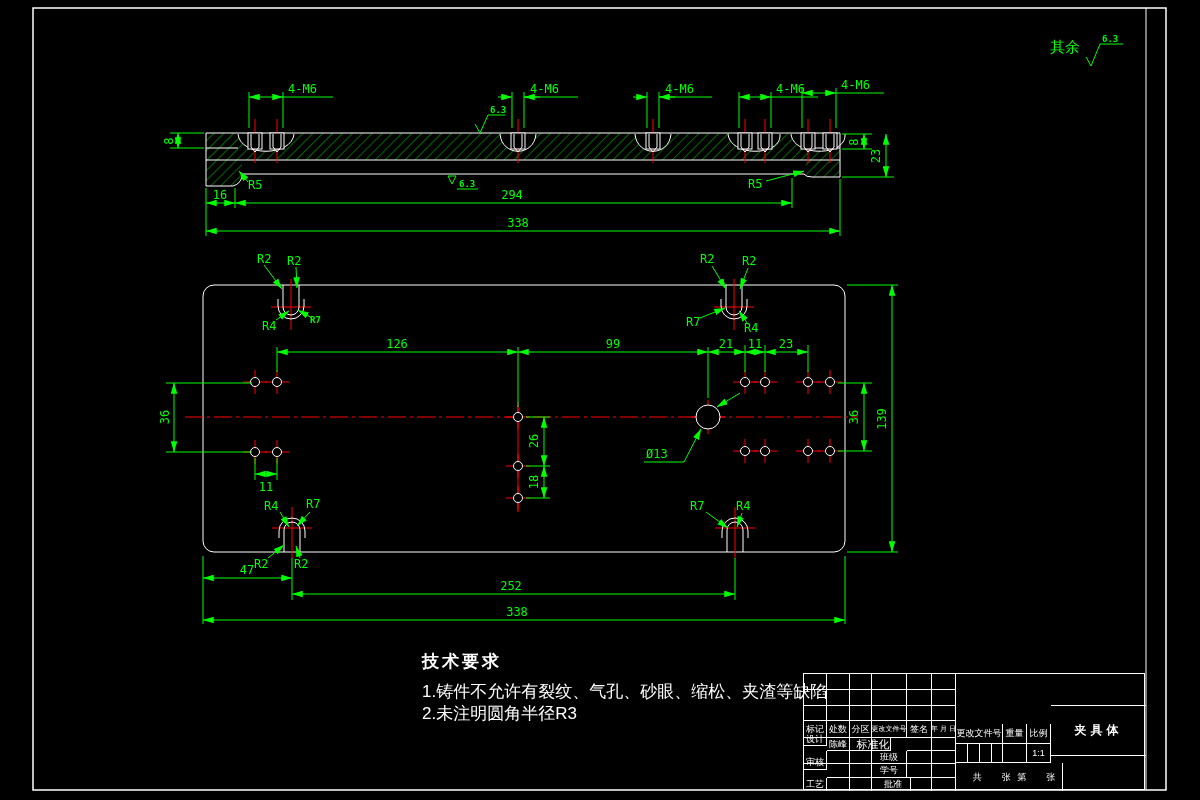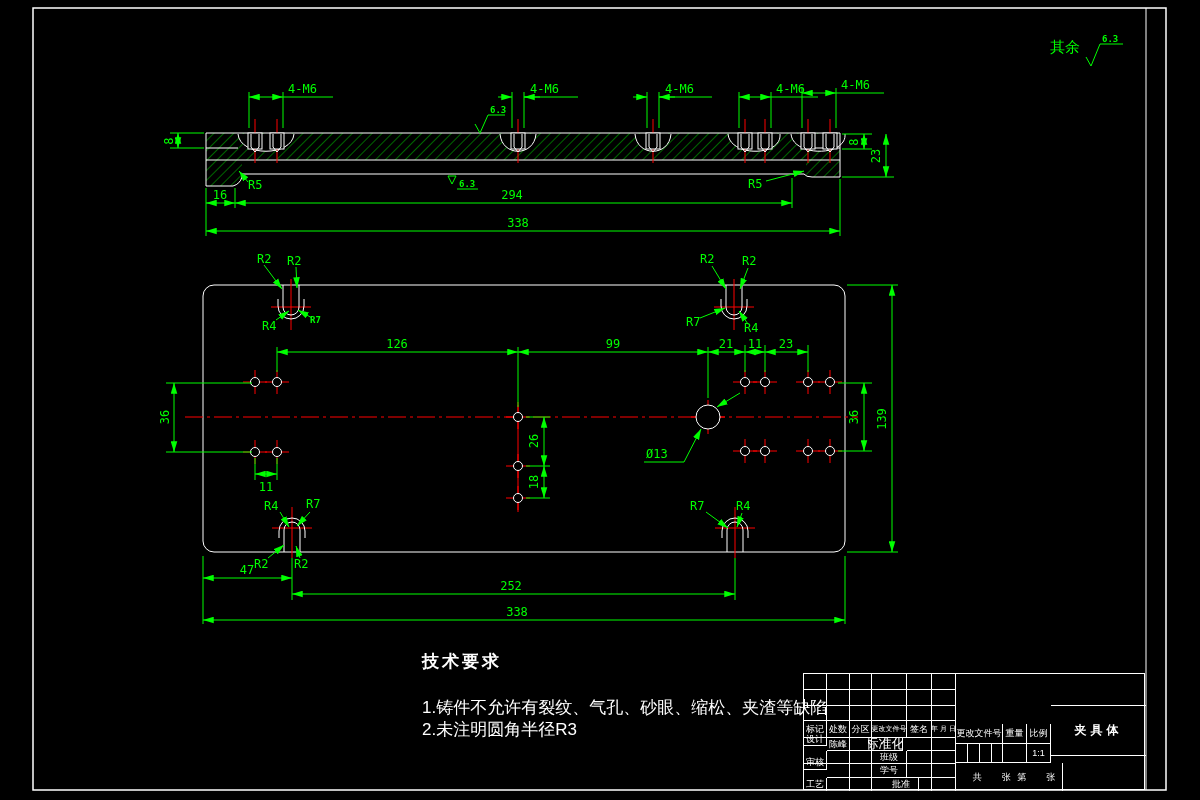--- a/index.html
+++ b/index.html
@@ -3,21 +3,21 @@
 <meta charset="utf-8">
 <style>
   html,body{margin:0;padding:0;background:#000;}
   body{width:1200px;height:800px;position:relative;overflow:hidden;
        font-family:"Liberation Sans",sans-serif;}
   svg{position:absolute;left:0;top:0;}
   svg text{font-family:"DejaVu Sans Mono",monospace;fill:#00ff00;font-size:12px;}
   svg text.small{font-size:9px;font-weight:bold;}
   svg text.cjk{font-size:15px;}
   .tech{position:absolute;left:422px;top:650px;color:#fff;}
-  .tech .tr-title{font-size:17px;font-weight:bold;letter-spacing:3px;margin-bottom:24px;}
+  .tech .tr-title{font-size:17px;font-weight:bold;letter-spacing:3px;margin-bottom:8px;}
   .tech .tr-item{font-size:17px;line-height:22px;white-space:pre;}
   .tb{position:absolute;left:803px;top:673px;width:342px;height:117px;color:#fff;
       font-size:9px;box-sizing:border-box;border:1px solid #fff;}
   .tb *{box-sizing:border-box;}
   .cell{position:absolute;border-right:1px solid #fff;border-bottom:1px solid #fff;
         display:flex;align-items:center;justify-content:center;overflow:hidden;white-space:nowrap;}
   .nb{border-bottom:none;}
   .nr{border-right:none;}
   .mat{font-size:11px;letter-spacing:2px;}
   .pname{font-size:12px;letter-spacing:4px;font-weight:bold;}
@@ -327,39 +327,39 @@
   <div class="cell" style="left:0;top:47px;width:23px;height:17px">标记</div>
   <div class="cell" style="left:23px;top:47px;width:23px;height:17px">处数</div>
   <div class="cell" style="left:46px;top:47px;width:22px;height:17px">分区</div>
   <div class="cell" style="left:68px;top:47px;width:35px;height:17px;font-size:7px">更改文件号</div>
   <div class="cell" style="left:103px;top:47px;width:25px;height:17px">签名</div>
   <div class="cell" style="left:128px;top:47px;width:24px;height:17px;font-size:7px">年 月 日</div>
 
   <div class="cell" style="left:0;top:59px;width:23px;height:13px">设计</div>
   <div class="cell" style="left:23px;top:64px;width:23px;height:13px">陈峰</div>
   <div class="cell" style="left:46px;top:64px;width:22px;height:13px"></div>
-  <div class="cell" style="left:64px;top:64px;width:35px;height:13px;font-size:13px">标准化</div>
+  <div class="cell" style="left:52px;top:64px;width:35px;height:13px;font-size:11px">标准化</div>
   <div class="cell" style="left:103px;top:64px;width:25px;height:13px"></div>
   <div class="cell" style="left:128px;top:64px;width:24px;height:13px"></div>
   <div class="cell" style="left:0;top:77px;width:23px;height:13px"></div>
   <div class="cell" style="left:23px;top:77px;width:23px;height:13px"></div>
   <div class="cell" style="left:46px;top:77px;width:22px;height:13px"></div>
   <div class="cell" style="left:68px;top:77px;width:35px;height:13px">班级</div>
   <div class="cell" style="left:103px;top:77px;width:25px;height:13px"></div>
   <div class="cell" style="left:128px;top:77px;width:24px;height:13px"></div>
   <div class="cell" style="left:0;top:82px;width:23px;height:14px">审核</div>
   <div class="cell" style="left:23px;top:90px;width:23px;height:14px"></div>
   <div class="cell" style="left:46px;top:90px;width:22px;height:14px"></div>
   <div class="cell" style="left:68px;top:90px;width:35px;height:14px">学号</div>
   <div class="cell" style="left:103px;top:90px;width:25px;height:14px"></div>
   <div class="cell" style="left:128px;top:90px;width:24px;height:14px"></div>
   <div class="cell nb" style="left:0;top:104px;width:23px;height:13px">工艺</div>
   <div class="cell nb" style="left:23px;top:104px;width:23px;height:13px"></div>
   <div class="cell nb" style="left:46px;top:104px;width:22px;height:13px"></div>
-  <div class="cell nb" style="left:80px;top:104px;width:35px;height:13px">批准</div>
+  <div class="cell nb" style="left:72px;top:104px;width:35px;height:13px">批准</div>
   <div class="cell nb" style="left:103px;top:104px;width:25px;height:13px"></div>
   <div class="cell nb" style="left:128px;top:104px;width:24px;height:13px"></div>
 
   <div class="cell" style="left:152px;top:50px;width:47px;height:20px">更改文件号</div>
   <div class="cell" style="left:199px;top:50px;width:24px;height:20px">重量</div>
   <div class="cell" style="left:223px;top:50px;width:24px;height:20px">比例</div>
   <div class="cell" style="left:152px;top:70px;width:12px;height:19px"></div>
   <div class="cell" style="left:164px;top:70px;width:12px;height:19px"></div>
   <div class="cell" style="left:176px;top:70px;width:12px;height:19px"></div>
   <div class="cell" style="left:188px;top:70px;width:11px;height:19px"></div>

